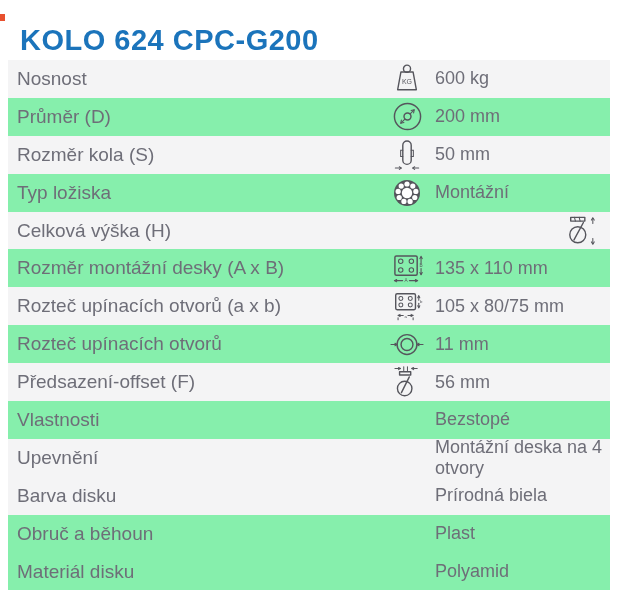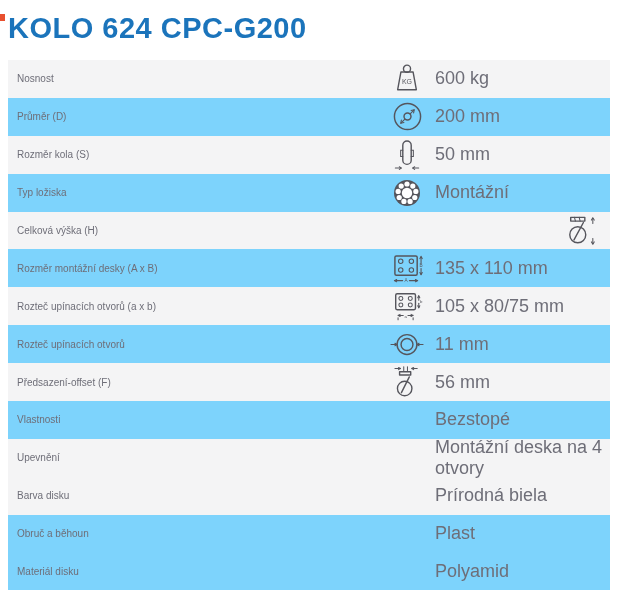--- a/index.html
+++ b/index.html
@@ -5,32 +5,32 @@
   html,body{margin:0;padding:0;}
   body{
     width:628px;height:591px;background:#ffffff;
     font-family:"Liberation Sans", sans-serif;
     position:relative;overflow:hidden;
   }
   .accent-mark{
     position:absolute;left:0;top:14px;width:5px;height:7px;background:#e8502f;
   }
   h1.page-title{
-    margin:0;position:absolute;left:8px;top:12px;
+    margin:12px;position:absolute;left:8px;top:12px;
     font-size:29px;font-weight:bold;color:#1b74bb;letter-spacing:0.5px;
   }
   .spec-table{
     position:absolute;left:8px;top:60px;width:602px;
   }
   .row{
-    display:flex;align-items:center;height:37.9px;background:#7dd3fc;
+    display:flex;align-items:center;height:37.9px;background:#86efac;
   }
   .row.alt{background:#f4f4f5;}
   .cell-label{
-    flex:1;padding-left:9px;font-size:10px;color:#6e6e78;
+    flex:1;padding-left:9px;font-size:19px;color:#6e6e78;
   }
   .cell-icon{
     width:56px;display:flex;justify-content:center;align-items:center;
   }
   .cell-icon svg{display:block;}
   .cell-value{
     width:175px;font-size:18px;color:#6e6e78;
   }
   svg .st{stroke:#55555c;fill:none;stroke-width:1.5;stroke-linecap:round;stroke-linejoin:round;}
   svg .thin{stroke:#55555c;fill:none;stroke-width:1.1;stroke-linecap:round;}

